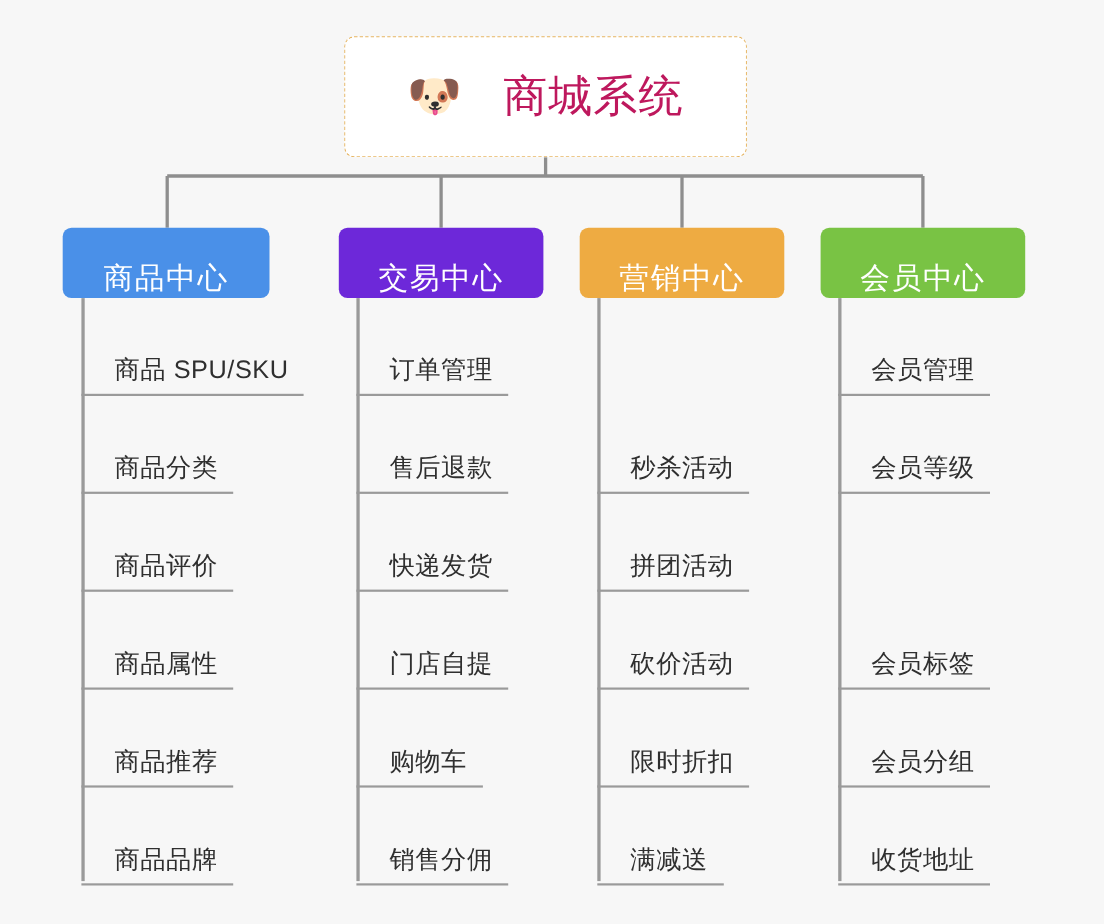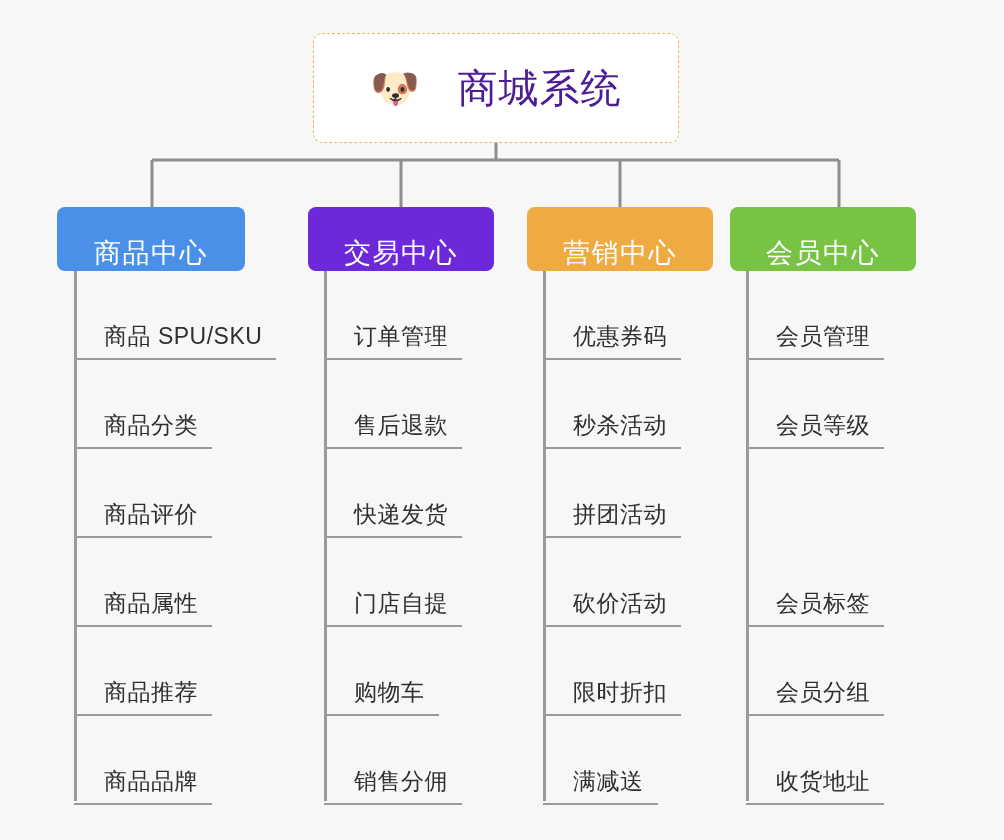--- a/index.html
+++ b/index.html
@@ -40,21 +40,21 @@
     align-items: center;
     gap: 14px;
   }
   .root-emoji {
     font-size: 40px;
     line-height: 1;
     display: block;
   }
   .root-title {
     font-size: 40px;
-    color: #4c1d95;
+    color: #be185d;
     line-height: 1.1;
     letter-spacing: 1px;
     white-space: nowrap;
     margin-left: 23px;
   }
 
   
   .connectors {
     position: absolute;
     left: 0;
@@ -189,41 +189,38 @@
             <span class="leaf-underline"><span class="leaf-label">销售分佣</span></span>
           </div>
         </div>
       </div>
       <div class="column" style="left: 527px; width: 186px;">
         <div class="cat-box" style="background: rgb(238, 171, 66); width: 186px;">
           <span class="cat-label">营销中心</span>
         </div>
         <div class="leaf-list" style="height: 534px;">
           <div class="leaf-trunk" style="left: 16px; height: 530px;"></div>
-          <div class="leaf-item" style="top: 0px; left: 16px;">
-            <span class="leaf-underline"><span class="leaf-label">优惠券码</span></span>
-          </div>
           <div class="leaf-item" style="top: 89px; left: 16px;">
             <span class="leaf-underline"><span class="leaf-label">秒杀活动</span></span>
           </div>
           <div class="leaf-item" style="top: 178px; left: 16px;">
             <span class="leaf-underline"><span class="leaf-label">拼团活动</span></span>
           </div>
           <div class="leaf-item" style="top: 267px; left: 16px;">
             <span class="leaf-underline"><span class="leaf-label">砍价活动</span></span>
           </div>
           <div class="leaf-item" style="top: 356px; left: 16px;">
             <span class="leaf-underline"><span class="leaf-label">限时折扣</span></span>
           </div>
           <div class="leaf-item" style="top: 445px; left: 16px;">
             <span class="leaf-underline"><span class="leaf-label">满减送</span></span>
           </div>
         </div>
       </div>
-      <div class="column" style="left: 730px; width: 186px; font-family: Liberation Serif, serif;">
+      <div class="column" style="left: 746px; width: 186px; font-family: Liberation Serif, serif;">
         <div class="cat-box" style="background: rgb(121, 195, 68); width: 186px;">
           <span class="cat-label">会员中心</span>
         </div>
         <div class="leaf-list" style="height: 472px;">
           <div class="leaf-trunk" style="left: 16px; height: 530px;"></div>
           <div class="leaf-item" style="top: 0px; left: 16px;">
             <span class="leaf-underline"><span class="leaf-label">会员管理</span></span>
           </div>
           <div class="leaf-item" style="top: 89px; left: 16px;">
             <span class="leaf-underline"><span class="leaf-label">会员等级</span></span>

